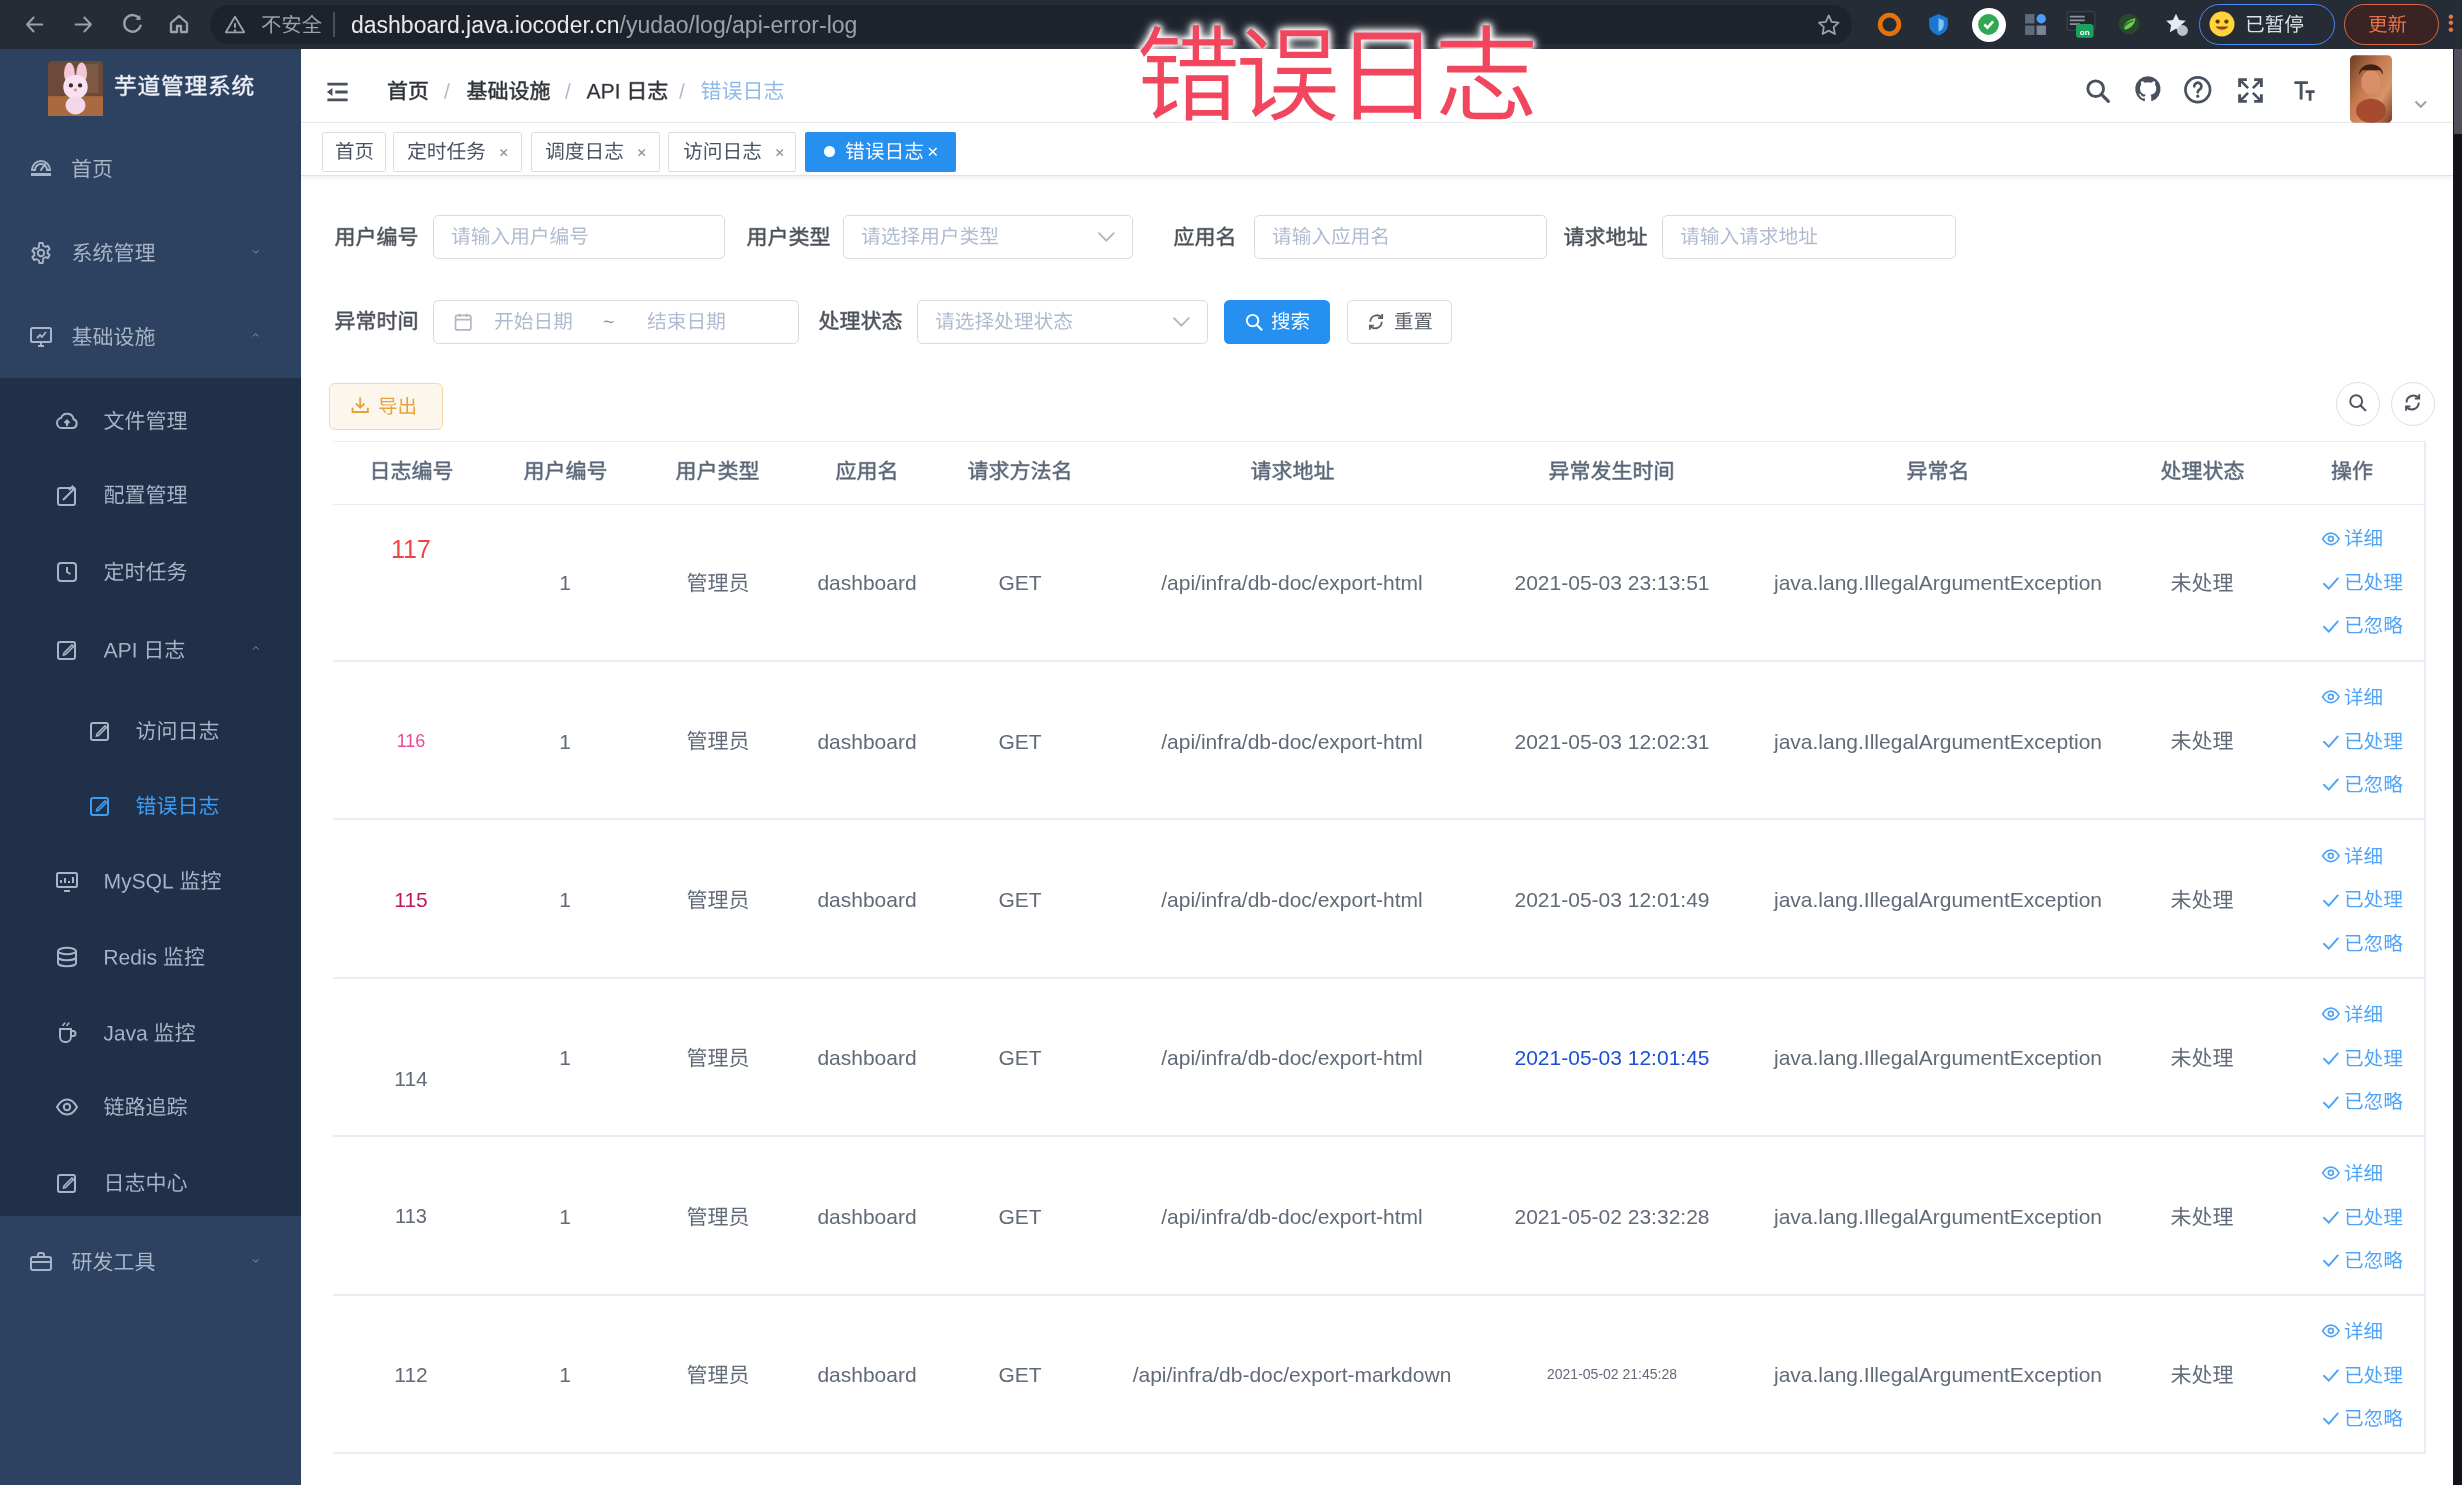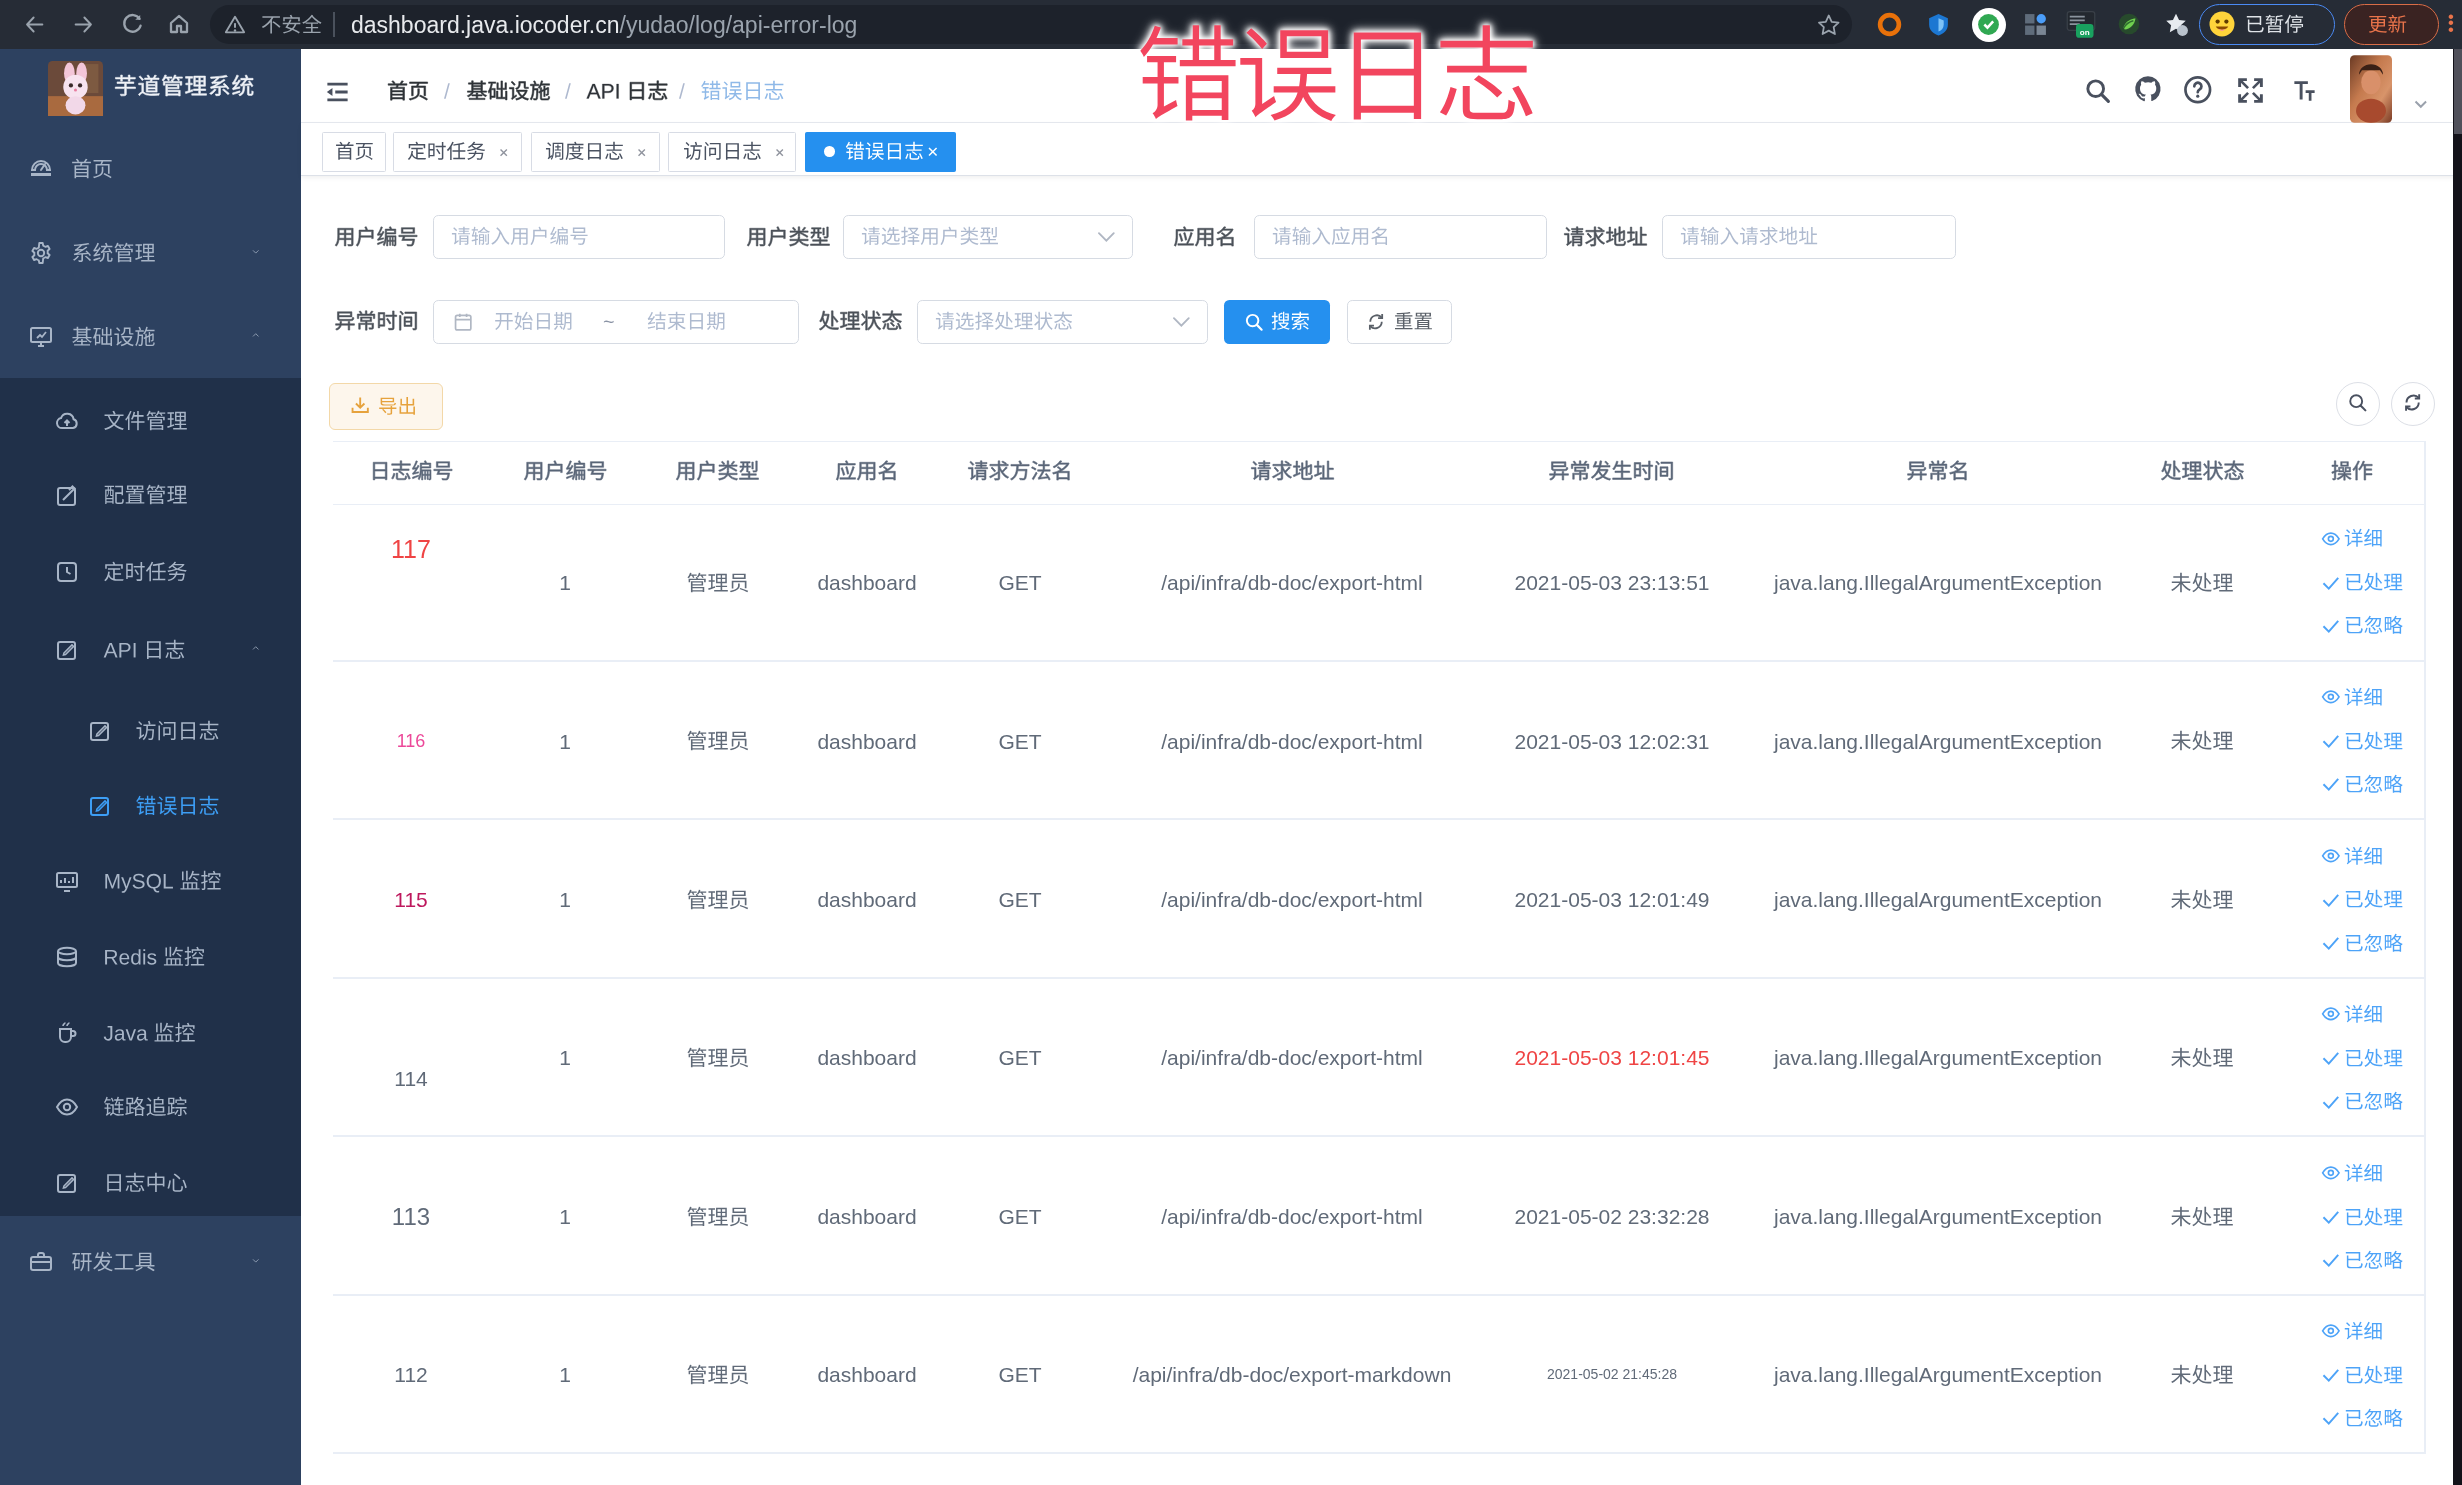--- a/index.html
+++ b/index.html
@@ -999,21 +999,21 @@
     <svg width="64" height="21" viewBox="0 0 84 28" style="overflow:visible;position:absolute;left:686px;top:1047px;">
       <g fill="#606a78">
         <use href="#g10" transform="translate(0.0 24.6) scale(0.02800 -0.02800)"></use>
         <use href="#g11" transform="translate(28.0 24.6) scale(0.02800 -0.02800)"></use>
         <use href="#g103" transform="translate(56.0 24.6) scale(0.02800 -0.02800)"></use>
       </g>
     </svg>
     <div style="position:absolute;left:867px;transform:translateX(-50%);top:1046px;font-size:21px;line-height:23.5px;color:#606a78;font-weight:400;letter-spacing:0;white-space:pre">dashboard</div>
     <div style="position:absolute;left:1020px;transform:translateX(-50%);top:1046px;font-size:21px;line-height:23.5px;color:#606a78;font-weight:400;letter-spacing:0;white-space:pre">GET</div>
     <div style="position:absolute;left:1292px;transform:translateX(-50%);top:1046px;font-size:21px;line-height:23.5px;color:#606a78;font-weight:400;letter-spacing:0;white-space:pre">/api/infra/db-doc/export-html</div>
-    <div style="position:absolute;left:1612px;transform:translateX(-50%);top:1046px;font-size:21px;line-height:23.5px;color:#ef4444;font-weight:400;letter-spacing:0;white-space:pre">2021-05-03 12:01:45</div>
+    <div style="position:absolute;left:1612px;transform:translateX(-50%);top:1046px;font-size:21px;line-height:23.5px;color:#1d4ed8;font-weight:400;letter-spacing:0;white-space:pre">2021-05-03 12:01:45</div>
     <div style="position:absolute;left:1938px;transform:translateX(-50%);top:1046px;font-size:21px;line-height:23.5px;color:#606a78;font-weight:400;letter-spacing:0;white-space:pre">java.lang.IllegalArgumentException</div>
     <svg width="64" height="21" viewBox="0 0 84 28" style="overflow:visible;position:absolute;left:2170px;top:1047px;">
       <g fill="#606a78">
         <use href="#g104" transform="translate(0.0 24.6) scale(0.02800 -0.02800)"></use>
         <use href="#g90" transform="translate(28.0 24.6) scale(0.02800 -0.02800)"></use>
         <use href="#g11" transform="translate(56.0 24.6) scale(0.02800 -0.02800)"></use>
       </g>
     </svg>
     <svg style="position:absolute;left:2321px;top:1004px;color:#4da3f8;overflow:visible" width="19.7" height="19.7" viewBox="0 0 24 24" fill="none" stroke="currentColor">
       <path d="M2 12 C5 7 8.5 5 12 5 s7 2 10 7 c-3 5-6.5 7-10 7 s-7-2-10-7 Z" stroke-width="2"></path>
@@ -1039,21 +1039,21 @@
       <path d="M3 12.5 L9.5 19 L21 6" stroke-width="2.4"></path>
     </svg>
     <svg width="59" height="19.7" viewBox="0 0 78 26" style="overflow:visible;position:absolute;left:2344px;top:1091px;">
       <g fill="#4da3f8">
         <use href="#g3" transform="translate(0.0 22.9) scale(0.02600 -0.02600)"></use>
         <use href="#g107" transform="translate(26.0 22.9) scale(0.02600 -0.02600)"></use>
         <use href="#g108" transform="translate(52.0 22.9) scale(0.02600 -0.02600)"></use>
       </g>
     </svg>
     <div style="position:absolute;left:333px;top:1135px;width:2091px;height:1.5px;background:#e9eef6"></div>
-    <div style="position:absolute;left:411px;transform:translateX(-50%);top:1205px;font-size:24px;line-height:23.5px;color:#606a78;font-weight:400;letter-spacing:0;white-space:pre">113</div>
+    <div style="position:absolute;left:411px;transform:translateX(-50%);top:1205px;font-size:20px;line-height:23.5px;color:#606a78;font-weight:400;letter-spacing:0;white-space:pre">113</div>
     <div style="position:absolute;left:565px;transform:translateX(-50%);top:1205px;font-size:21px;line-height:23.5px;color:#606a78;font-weight:400;letter-spacing:0;white-space:pre">1</div>
     <svg width="64" height="21" viewBox="0 0 84 28" style="overflow:visible;position:absolute;left:686px;top:1206px;">
       <g fill="#606a78">
         <use href="#g10" transform="translate(0.0 24.6) scale(0.02800 -0.02800)"></use>
         <use href="#g11" transform="translate(28.0 24.6) scale(0.02800 -0.02800)"></use>
         <use href="#g103" transform="translate(56.0 24.6) scale(0.02800 -0.02800)"></use>
       </g>
     </svg>
     <div style="position:absolute;left:867px;transform:translateX(-50%);top:1205px;font-size:21px;line-height:23.5px;color:#606a78;font-weight:400;letter-spacing:0;white-space:pre">dashboard</div>
     <div style="position:absolute;left:1020px;transform:translateX(-50%);top:1205px;font-size:21px;line-height:23.5px;color:#606a78;font-weight:400;letter-spacing:0;white-space:pre">GET</div>

